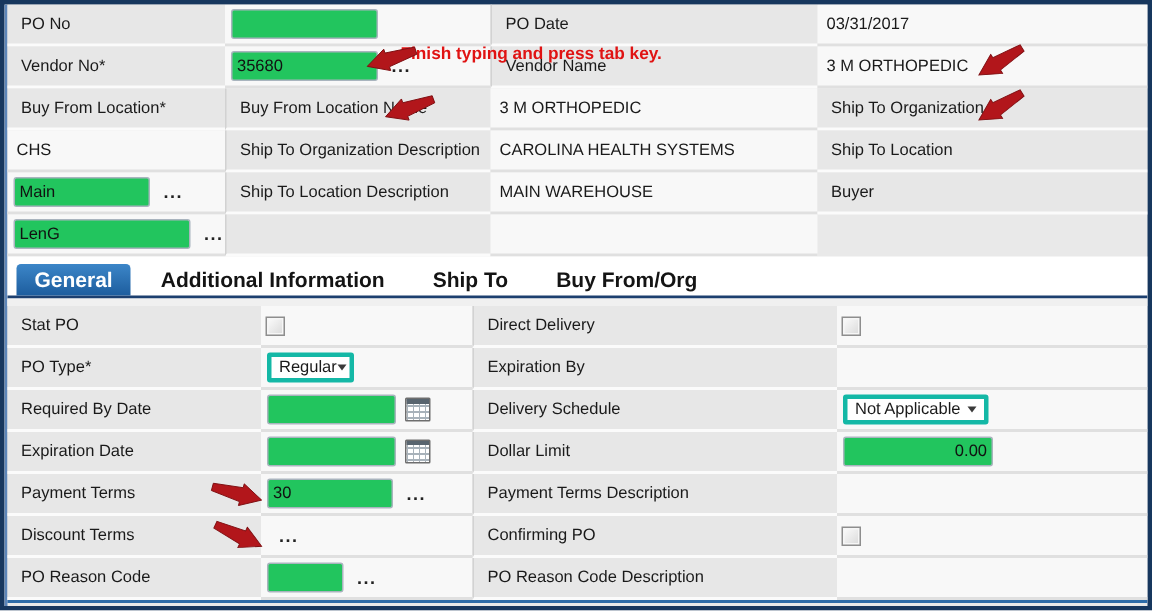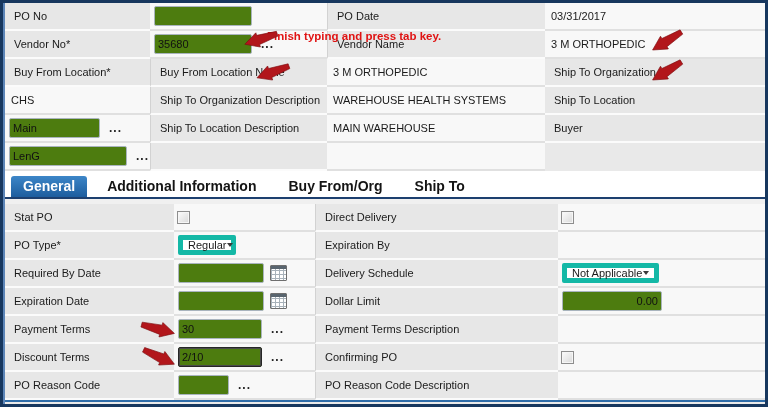--- a/index.html
+++ b/index.html
@@ -11,28 +11,28 @@
   .accent{position:absolute;left:0;top:0;bottom:0;width:2px;background:#5c85b8;}
   .grid{position:absolute;left:2px;right:0;display:grid;grid-auto-rows:28px;}
   .grid-top{top:0;grid-template-columns:145px 177px 218px 1fr;}
   .grid-bottom{top:201px;grid-template-columns:169px 141px 243px 1fr;}
   .cell{display:flex;align-items:center;box-sizing:border-box;overflow:hidden;white-space:nowrap;}
   .cell.label{background:#e7e7e7;border-bottom:2px solid #fbfbfb;padding-left:9px;}
   .cell.value{background:#f8f8f8;border-bottom:2px solid #e0e0e0;padding-left:3px;}
   .cell.c3{border-left:1px solid #d2d2d2;align-items:center;}
   .sv{padding-left:3px;}
   .tbox{
-    height:18px;border:1px solid #a9b4be;border-radius:2px;background:#4d7c0f;
+    height:18px;border:1px solid #a9b4be;border-radius:2px;background:#22c55e;
     font-family:"Liberation Sans",sans-serif;font-size:11px;color:#111;
     padding:0 3px;margin-left:1px;box-sizing:content-box;
   }
   .tbox.focused{border:1px solid #262626;box-shadow:0 0 0 1px #4a4a4a inset;}
   .dots{margin-left:9px;font-weight:bold;font-size:12px;letter-spacing:1px;color:#222;cursor:pointer;line-height:10px;}
   .sel{
-    height:20px;border:5px solid #14b8a6;border-radius:2px;background:#fff;
+    height:20px;border:3px solid #14b8a6;border-radius:2px;background:#fff;
     display:flex;align-items:center;justify-content:space-between;
     padding:0 5px;margin-left:1px;box-sizing:border-box;cursor:pointer;
   }
   .sel-arrow{width:0;height:0;border-left:3.5px solid transparent;border-right:3.5px solid transparent;border-top:4px solid #3a3a3a;}
   .cal{
     width:15px;height:14px;margin-left:6px;border:1px solid #6e6e6e;border-radius:1px;cursor:pointer;
     background:
       linear-gradient(to bottom,#59656f 0,#59656f 3px,rgba(0,0,0,0) 3px),
       repeating-linear-gradient(to right,#a8b2ba 0 1px,rgba(0,0,0,0) 1px 4px),
       repeating-linear-gradient(to bottom,#a8b2ba 0 1px,rgba(0,0,0,0) 1px 4px),
@@ -101,21 +101,21 @@
       <div class="cell label c1">
         <span>Ship To Organization</span>
       </div>
       <div class="cell value c2">
         <span class="sv">CHS</span>
       </div>
       <div class="cell label c3">
         <span>Ship To Organization Description</span>
       </div>
       <div class="cell value c4">
-        <span class="sv">WAREHOUSE HEALTH SYSTEMS</span>
+        <span class="sv">CAROLINA HEALTH SYSTEMS</span>
       </div>
       <div class="cell label c1">
         <span>Ship To Location</span>
       </div>
       <div class="cell value c2">
         <input class="tbox" type="text" value="Main" style="width: 83px;">
         <span class="dots">...</span>
       </div>
       <div class="cell label c3">
         <span>Ship To Location Description</span>
@@ -133,22 +133,22 @@
       <div class="cell label c3">
         <span></span>
       </div>
       <div class="cell value c4"></div>
     </div>
 
   <div class="tabbar">
     <div class="tabs" id="tabs">
         <div class="tab active">General</div>
         <div class="tab">Additional Information</div>
+        <div class="tab">Ship To</div>
         <div class="tab">Buy From/Org</div>
-        <div class="tab">Ship To</div>
       </div>
     <div class="tab-underline"></div>
     <div class="tab-gap"></div>
   </div>
 
   <div class="grid grid-bottom" id="grid-bottom">
       <div class="cell label c1">
         <span>Stat PO</span>
       </div>
       <div class="cell value c2">
@@ -210,21 +210,20 @@
         <span class="dots">...</span>
       </div>
       <div class="cell label c3">
         <span>Payment Terms Description</span>
       </div>
       <div class="cell value c4"></div>
       <div class="cell label c1">
         <span>Discount Terms</span>
       </div>
       <div class="cell value c2">
-        <input class="tbox focused" type="text" value="2/10" style="width: 76px;">
         <span class="dots">...</span>
       </div>
       <div class="cell label c3">
         <span>Confirming PO</span>
       </div>
       <div class="cell value c4">
         <span class="cb"></span>
       </div>
       <div class="cell label c1">
         <span>PO Reason Code</span>

